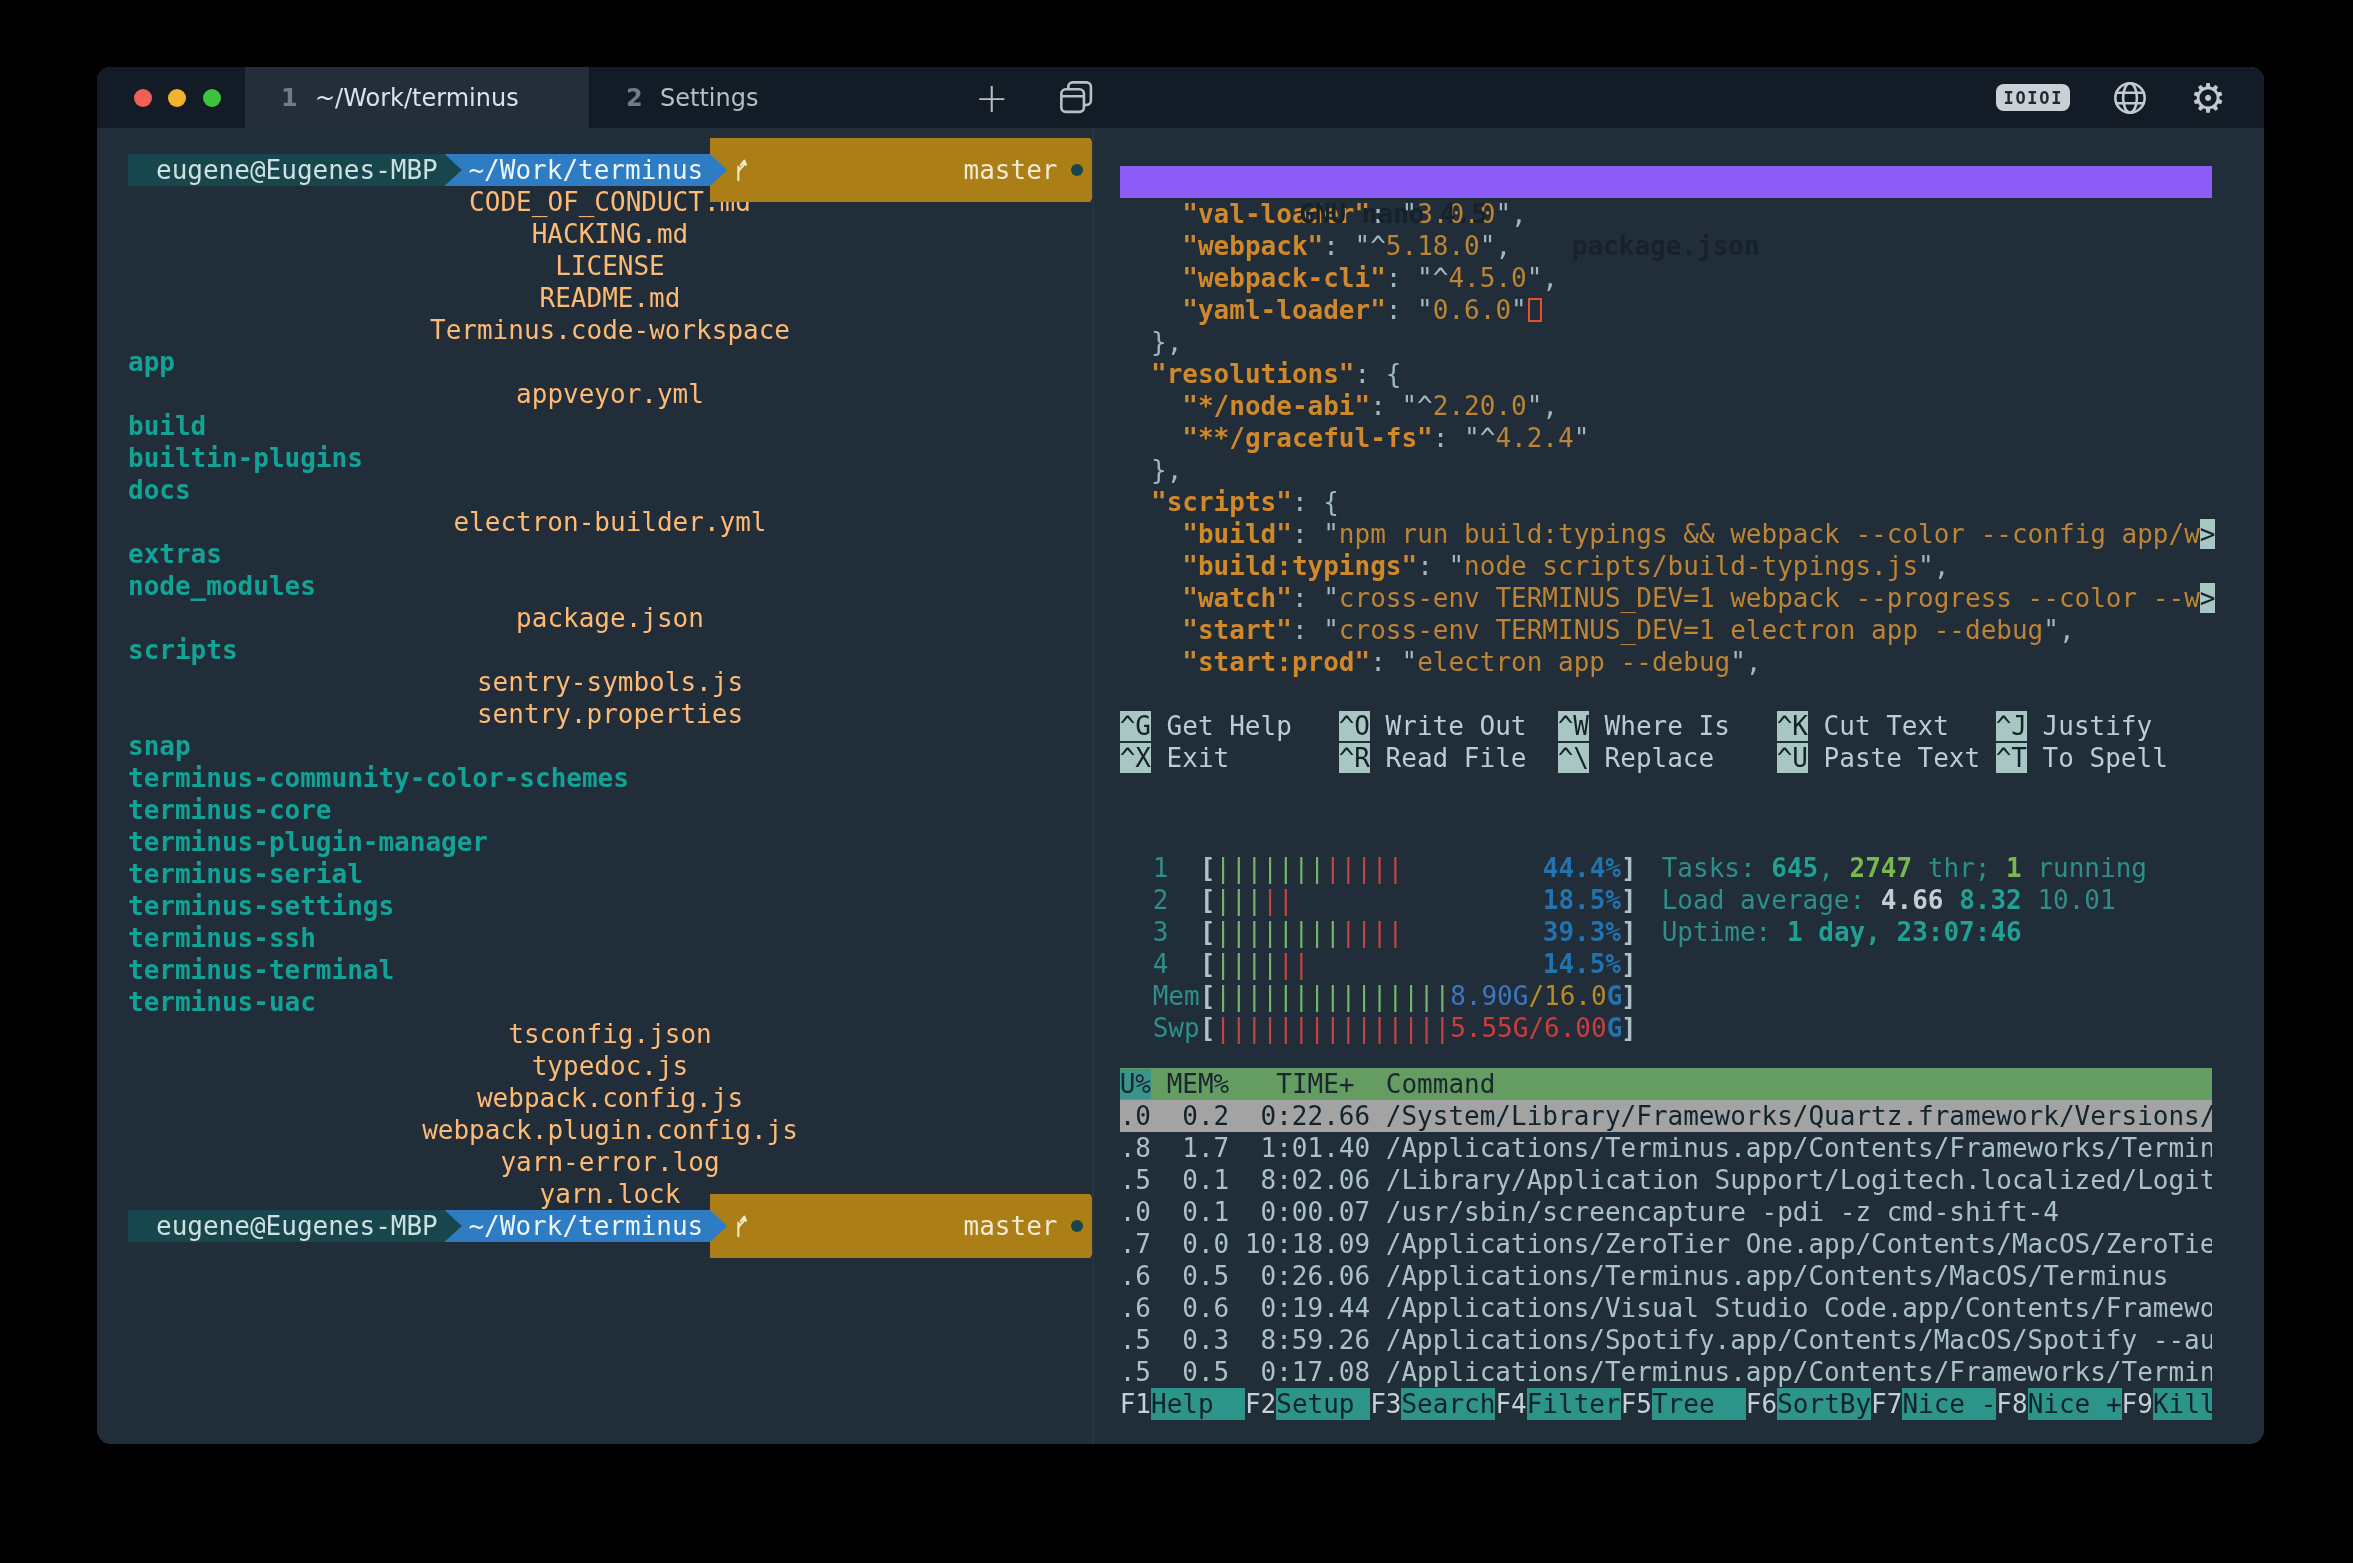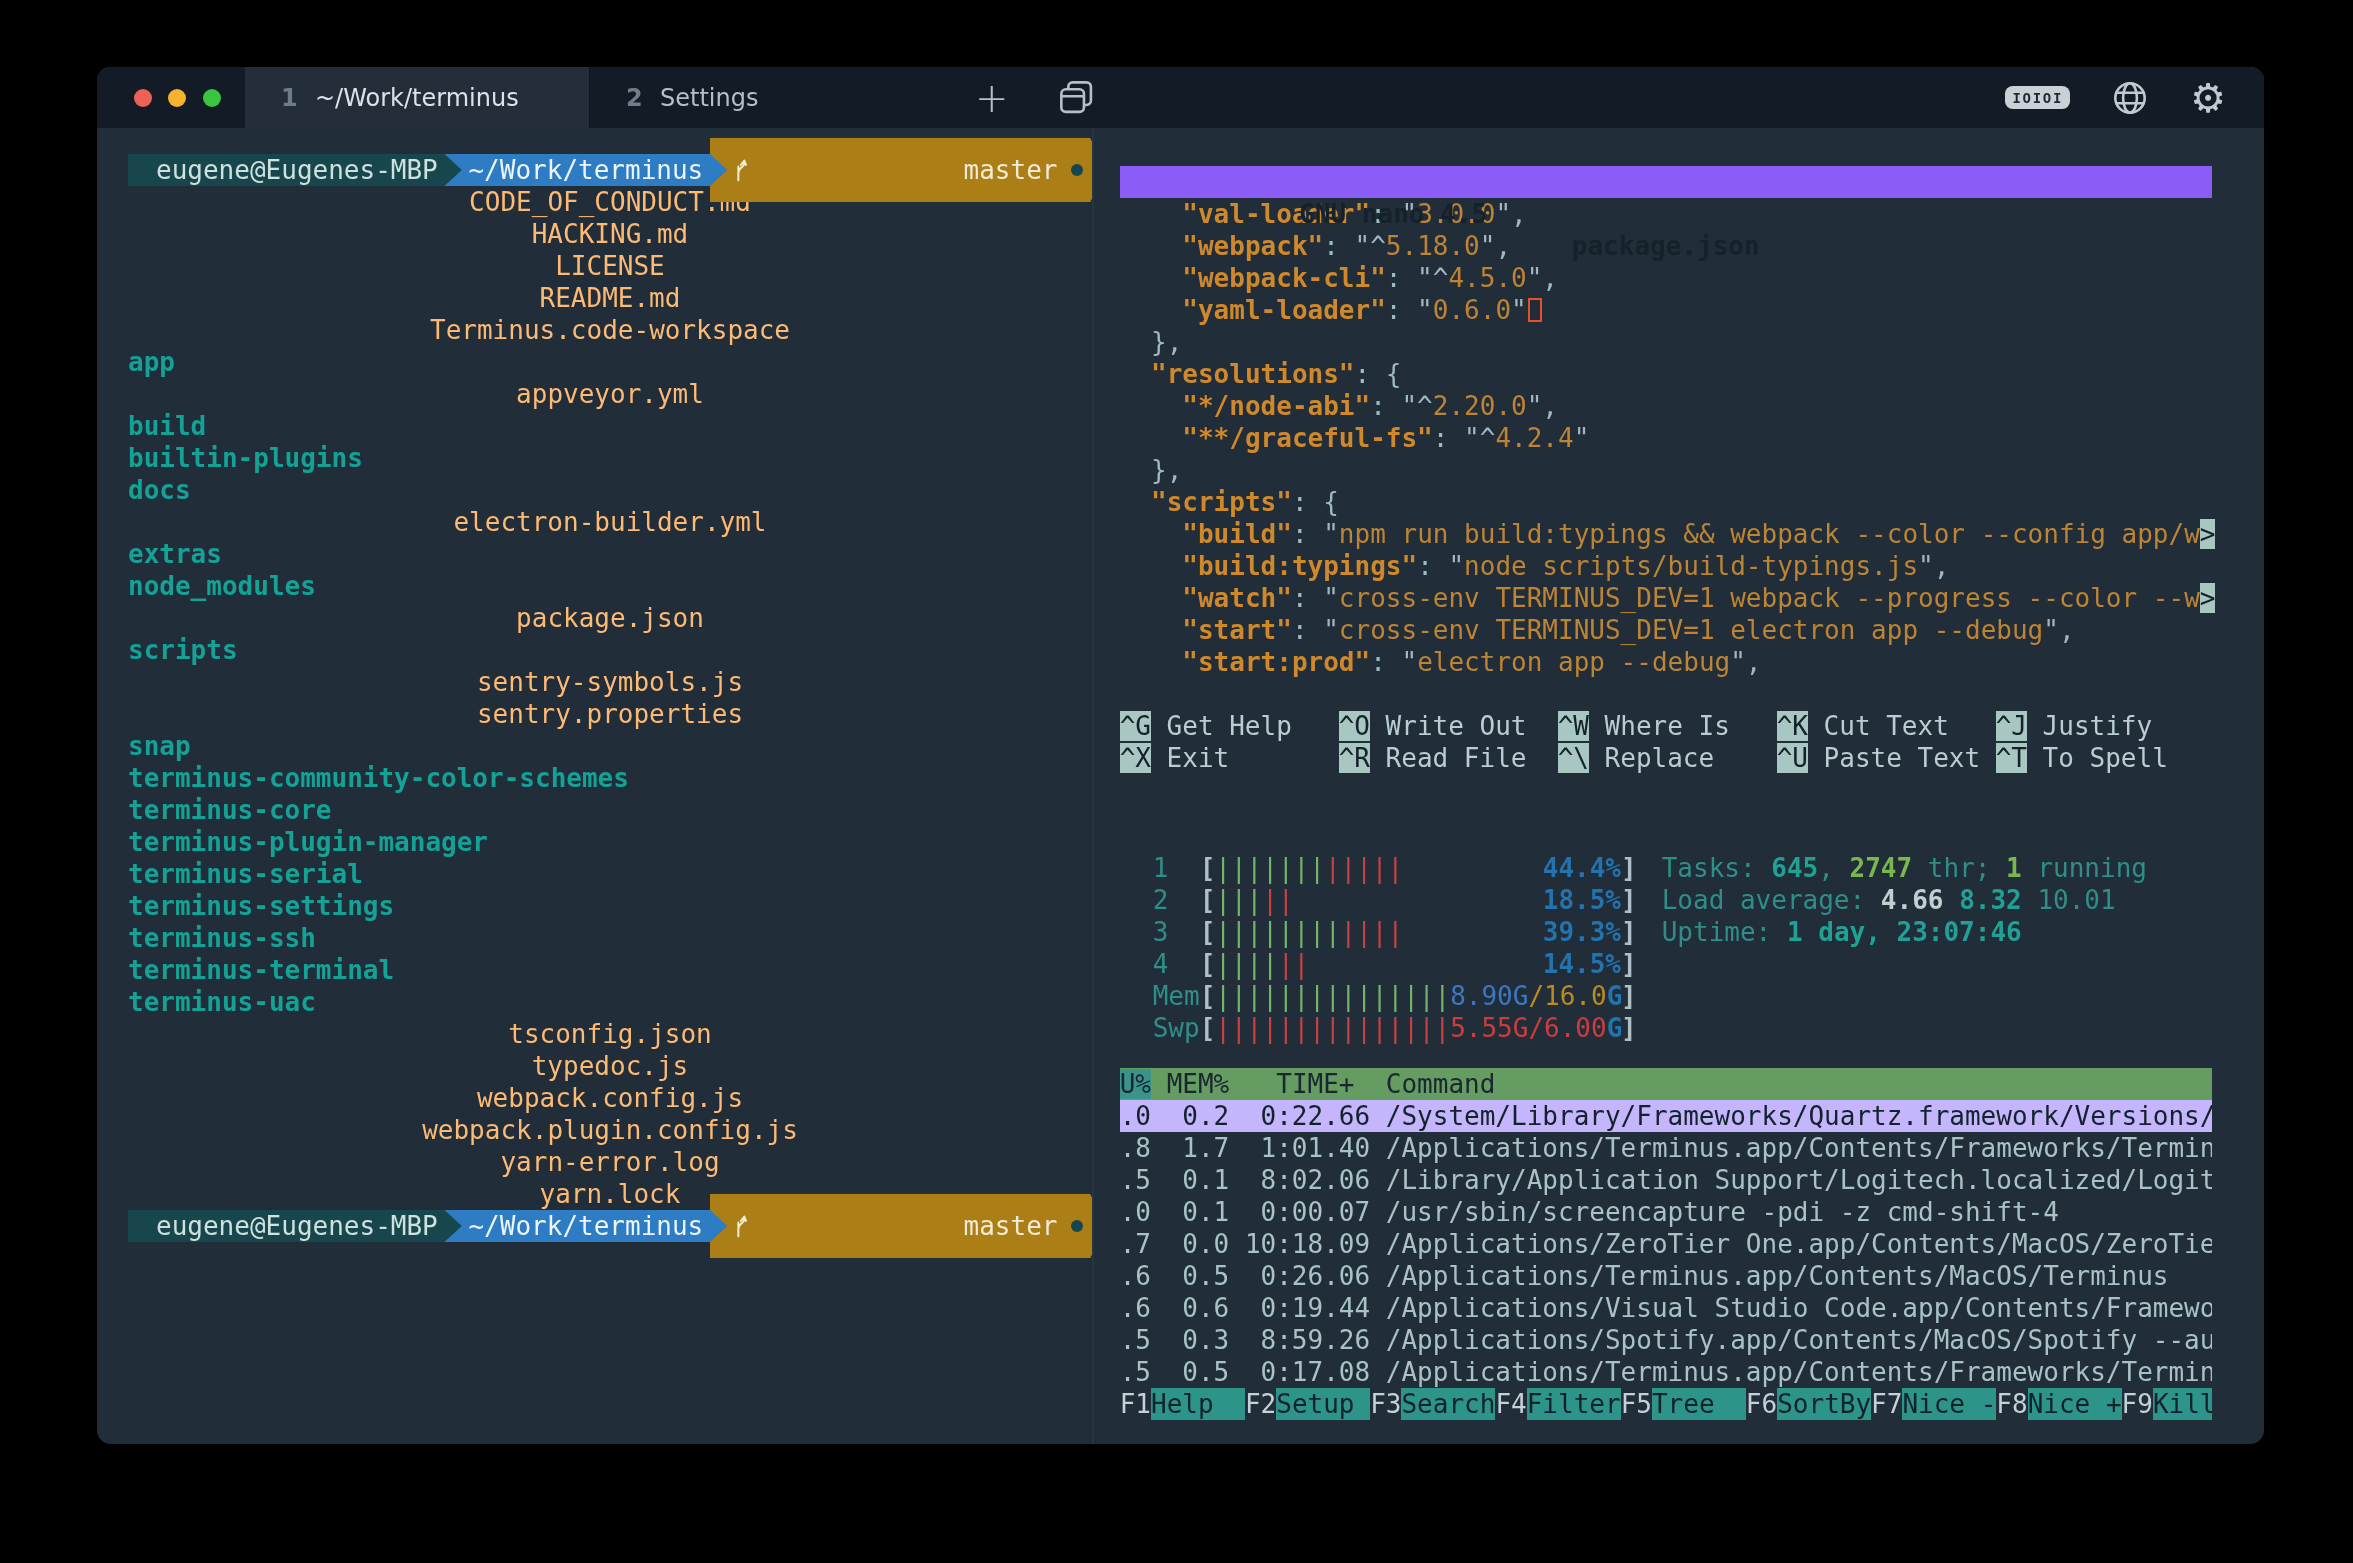--- a/index.html
+++ b/index.html
@@ -16,21 +16,21 @@
   .tab{width:345px;display:flex;align-items:center;gap:17.3px;padding-left:36px;box-sizing:border-box;
        font-family:"DejaVu Sans","Liberation Sans",sans-serif;font-size:24px;}
   .tab-active{background:#232e3a;border-right:1.7px solid #0e151d;}
   .tab-num{color:#6f7d8a;font-weight:bold;}
   .tab-active .tab-title{color:#dbe2e8;} .tab-inactive .tab-title{color:#b4bfc8;}
   .plus-btn{margin-left:40px;align-self:center;color:#b7bfc7;font-size:40px;line-height:40px;
             font-family:"DejaVu Sans",sans-serif;font-weight:200;}
   .layers-btn{margin-left:48px;align-self:center;}
   .tb-right{margin-left:auto;display:flex;align-items:center;gap:41px;padding-right:38px;}
   .serial-badge{background:#c9d1d6;color:#1d2833;border-radius:7.8px;padding:3.5px 7px;
-                font-size:14px;font-weight:bold;letter-spacing:1.7px;}
+                font-size:17px;font-weight:bold;letter-spacing:1.7px;}
   .gear{color:#c2cad1;font-size:40px;line-height:40px;font-family:"DejaVu Sans",sans-serif;}
   
   .content{position:relative;display:flex;height:1316px;font-size:26px;color:#a9c2c6;}
   .pane-left{width:995px;box-sizing:border-box;padding:26px 0 0 31px;overflow:hidden;}
   .divider{width:1.7px;background:#28343f;}
   .pane-right{flex:1;box-sizing:border-box;padding:38px 0 0 26px;overflow:hidden;}
   .tline{height:32px;line-height:32px;white-space:pre;}
   .dir{color:#13a295;font-weight:bold;}
   .fil{color:#fdba74;text-align:center;}
   
@@ -66,21 +66,21 @@
   .mval{margin-left:auto;color:#2273ae;font-weight:bold;}
   .mt-memu{color:#3d77c0;} .mt-memt{color:#bd8a1f;} .mt-memg{color:#2273ae;font-weight:bold;}
   .mt-swpu{color:#cd3d3d;}
   .htop-info{position:absolute;left:542px;top:0;}
   .i-t{color:#2f8f88;} .i-tb{color:#21a195;font-weight:bold;}
   .i-gb{color:#79b84e;font-weight:bold;} .i-wb{color:#c3ced2;font-weight:bold;}
   .ptable{margin-top:24px;width:1092px;}
   .phdr{background:#659c62;color:#1a2730;height:32px;line-height:32px;white-space:pre;overflow:hidden;}
   .sortcol{background:#3b948a;}
   .prow{height:32px;line-height:32px;white-space:pre;overflow:hidden;color:#a9c2c6;}
-  .prow-sel{background:#c4b5fd;color:#12232b;}
+  .prow-sel{background:#a3a3a3;color:#12232b;}
   .fbar{display:flex;width:1092px;height:32px;line-height:32px;white-space:pre;overflow:hidden;}
   .fk{color:#c3d2d6;} .fl{background:#2d948a;color:#12232b;}
   svg{display:block;}
 </style>
 </head>
 <body>
 
 <div class="page">
   <div class="window">
 

